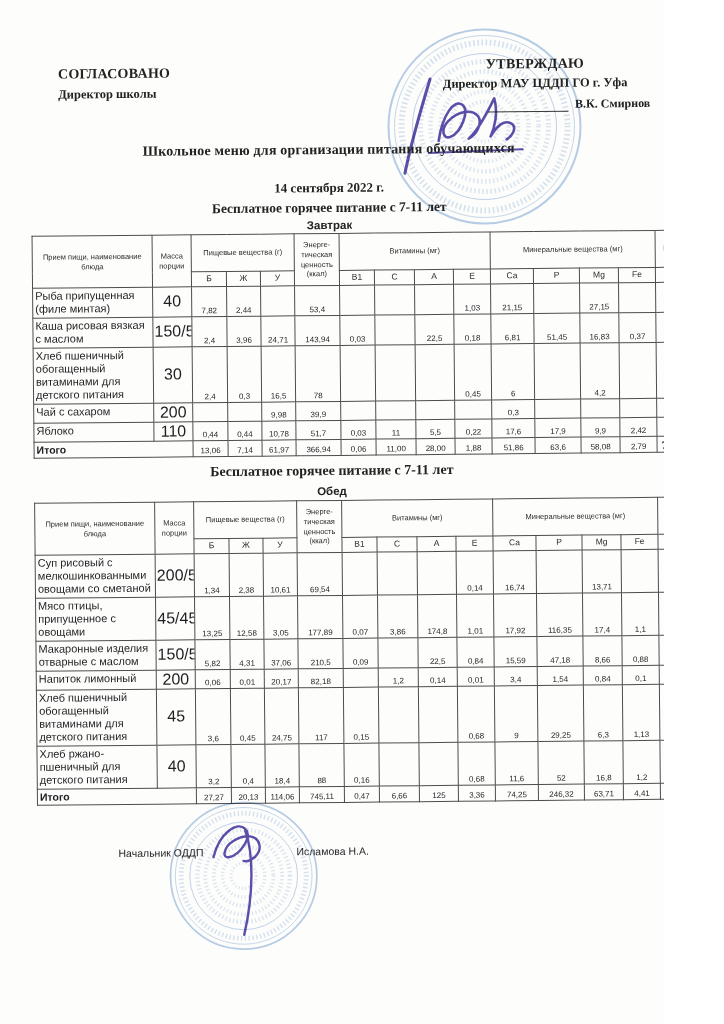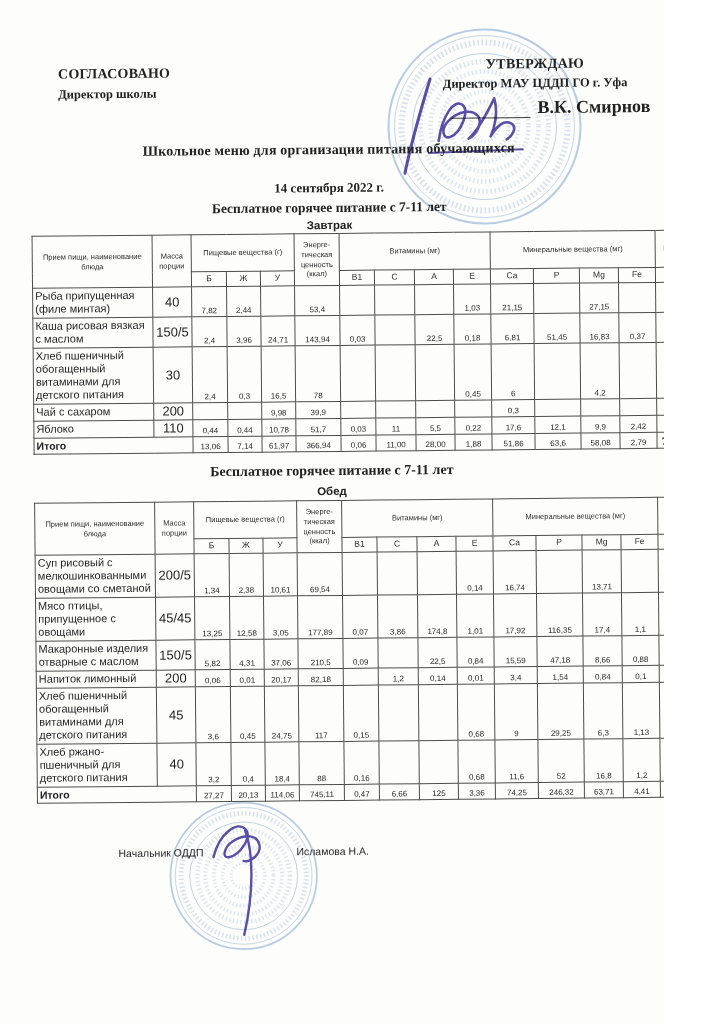--- a/index.html
+++ b/index.html
@@ -12,21 +12,21 @@
 
   
   .approval-left { position:absolute; left:62px; top:64px; font-family:"Liberation Serif", serif; font-weight:bold; }
   .approval-left .l1 { font-size:14px; letter-spacing:.3px; }
   .approval-left .l2 { font-size:12.5px; margin-top:5px; }
   .approval-right { position:absolute; left:398px; top:58px; width:282px; font-family:"Liberation Serif", serif; font-weight:bold; text-align:center; }
   .approval-right .l1 { font-size:14px; letter-spacing:.3px; }
   .approval-right .l2 { font-size:12.5px; margin-top:4px; white-space:nowrap; }
   .sig-row { margin-top:6px; display:flex; justify-content:flex-end; align-items:flex-end; padding-right:26px; }
   .sig-underline { display:inline-block; width:80px; border-bottom:1.6px solid #3a3a3a; height:12px; margin-right:7px; }
-  .sig-row .nm { font-size:18px; }
+  .sig-row .nm { font-size:12px; }
 
   
   .doc-title, .doc-date, .section-title, .meal-title { position:absolute; left:0; right:0; text-align:center; }
   .doc-title   { top:142px; font:bold 14px "Liberation Serif", serif; letter-spacing:.2px; }
   .doc-date    { top:180px; font:bold 13px "Liberation Serif", serif; }
   .section-title { font:bold 13.5px "Liberation Serif", serif; }
   .s1 { top:200px; }
   .meal-title  { font:bold 11.5px "Liberation Sans", sans-serif; }
   .m1 { top:219px; }
   .s2 { top:463px; font-size:14px; }
@@ -34,21 +34,21 @@
 
   
   table.menu-table { position:absolute; left:34px; border-collapse:collapse; table-layout:fixed; width:657px; }
   .t-breakfast { top:233px; }
   .t-lunch     { top:500px; }
   .menu-table th, .menu-table td { border:1px solid var(--table-border,#4d4d4d); padding:0 1px; overflow:hidden; }
   .menu-table thead th { font-weight:normal; font-size:7.5px; line-height:1.3; text-align:center; vertical-align:middle; color:#2c2c2e; }
   .menu-table tr.h1 th { height:36px; }
   .menu-table tr.h2 th { height:14px; font-size:8.5px; }
   td.dish { font-size:11px; line-height:1.18; text-align:left; padding:1px 2px 2px 2px; vertical-align:top; color:#1f1f22; }
-  td.mass { font-size:13px; text-align:center; vertical-align:middle; color:#1f1f22; }
+  td.mass { font-size:16px; text-align:center; vertical-align:middle; color:#1f1f22; }
   td.num  { font-size:8px; text-align:center; vertical-align:bottom; padding-bottom:1px; color:#26262a; }
   td.total-label { font-weight:bold; font-size:10.5px; vertical-align:middle; }
   td.total-price { font-weight:bold; font-size:11px;font-family:Liberation Serif, serif; }
 
   
   .footer-line { position:absolute; top:845px; left:115px; font-size:10.5px; color:#1f1f22; }
   .footer-line .nm { margin-left:90px;text-align:center; }
 
   
   .stamp { position:absolute; color:var(--stamp-blue,#7ba3d4); opacity:.55; mix-blend-mode:multiply; }
@@ -222,21 +222,21 @@
             <td class="mass">110</td>
             <td class="num">0,44</td>
             <td class="num">0,44</td>
             <td class="num">10,78</td>
             <td class="num">51,7</td>
             <td class="num">0,03</td>
             <td class="num">11</td>
             <td class="num">5,5</td>
             <td class="num">0,22</td>
             <td class="num">17,6</td>
-            <td class="num">12,1</td>
+            <td class="num">17,9</td>
             <td class="num">9,9</td>
             <td class="num">2,42</td>
             <td class="num"></td>
           </tr>
           <tr>
             <td class="dish total-label" colspan="2">Итого</td>
             <td class="num">13,06</td>
             <td class="num">7,14</td>
             <td class="num">61,97</td>
             <td class="num">366,94</td>

